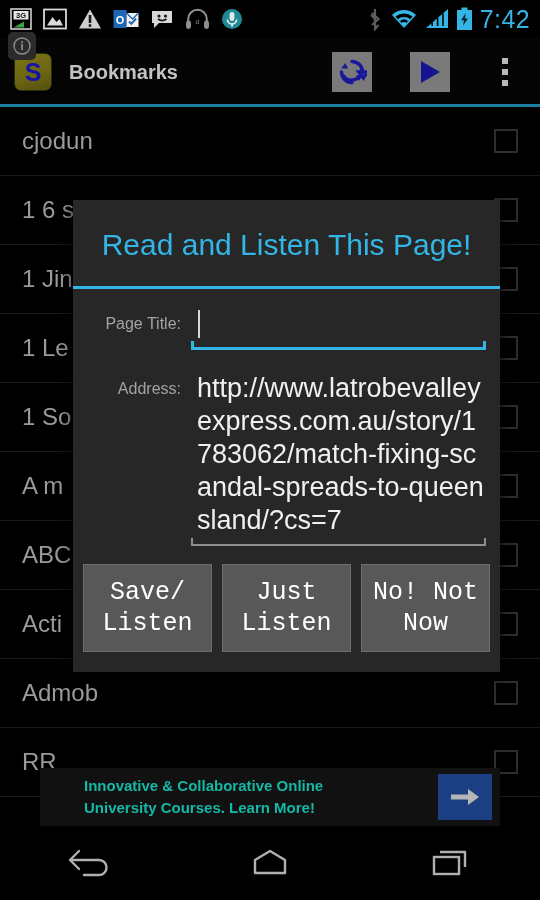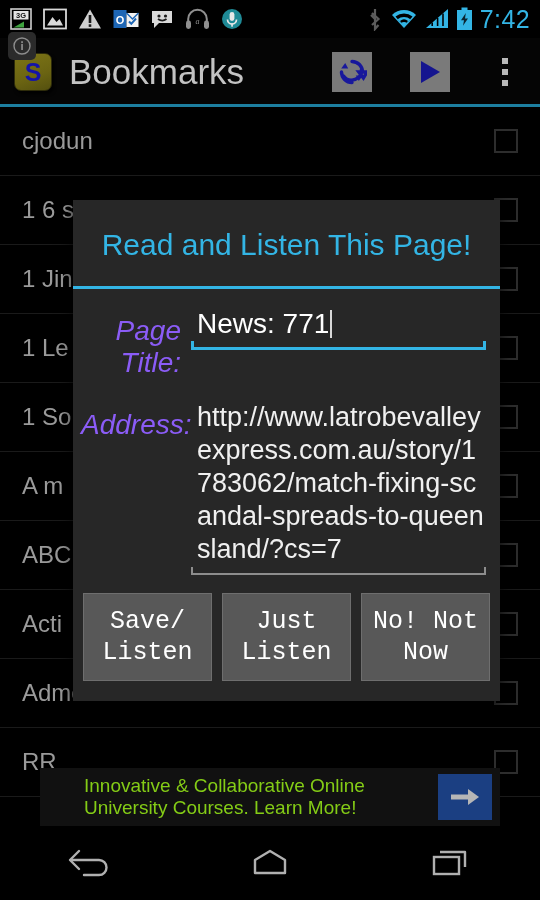--- a/index.html
+++ b/index.html
@@ -61,23 +61,23 @@
   }
   #app-icon span {
     color: #1414a8;
     font-weight: bold;
     font-size: 25px;
     line-height: 1;
     font-family: "Liberation Sans", sans-serif;
   }
   #app-title {
     color: #c3c3c3;
-    font-size: 35px;
+    font-size: 20px;
     margin-left: 17px;
-    font-weight: normal;
+    font-weight: bold;
   }
   .ab-btn {
     width: 40px; height: 40px;
     background: #7a7a7a;
     display: flex; align-items: center; justify-content: center;
     flex: none;
   }
   #sync-btn { margin-left: auto; }
   #play-btn { margin-left: 38px; }
   #overflow-btn {
@@ -138,23 +138,24 @@
   }
   #ad-info {
     position: absolute;
     left: 8px; top: 32px;
     width: 28px; height: 28px;
     border-radius: 5px;
     background: #2b2b2b;
     display: flex; align-items: center; justify-content: center;
   }
   #ad-text {
-    color: #84cc16;
-    font-size: 19px;
+    color: #14b8a6;
+    font-size: 15px;
     line-height: 22px;
+    font-weight: bold;
   }
   #ad-cta {
     margin-left: auto;
     width: 54px; height: 46px;
     background: #1b3f82;
     display: flex; align-items: center; justify-content: center;
     flex: none;
   }
 
   
@@ -191,28 +192,27 @@
   #dialog-divider { height: 3px; background: #33b5e5; }
 
   #dialog-body { padding: 18px 0 6px; }
 
   .field-row {
     display: flex;
     align-items: flex-start;
     padding: 0 14px 0 8px;
   }
   .field-label {
-    color: #8b5cf6;
-    font-size: 28px;
+    color: #a3a3a3;
+    font-size: 16px;
     width: 110px;
     flex: none;
     text-align: right;
     padding-right: 10px;
     padding-top: 8px;
-    font-style: italic;
   }
   .field-wrap { flex: 1; }
 
   .field-value-title {
     color: #ffffff;
     font-size: 28px;
     line-height: 34px;
     padding-left: 6px;
   }
   #title-caret {
@@ -465,21 +465,21 @@
 
   <div id="dialog">
     <div id="dialog-title">Read and Listen This Page!</div>
     <div id="dialog-divider"></div>
 
     <div id="dialog-body">
 
       <div class="field-row">
         <div class="field-label">Page Title:</div>
         <div class="field-wrap">
-          <div class="field-value-title"><span>News: 771</span><span id="title-caret"></span></div>
+          <div class="field-value-title"><span id="title-caret"></span></div>
           <div class="underline-cyan"></div>
         </div>
       </div>
 
       <div class="field-row" style="margin-top:22px;">
         <div class="field-label">Address:</div>
         <div class="field-wrap">
           <div class="field-value-addr">http://www.latrobevalleyexpress.com.au/story/1783062/match-fixing-scandal-spreads-to-queensland/?cs=7</div>
           <div class="underline-gray"></div>
         </div>

